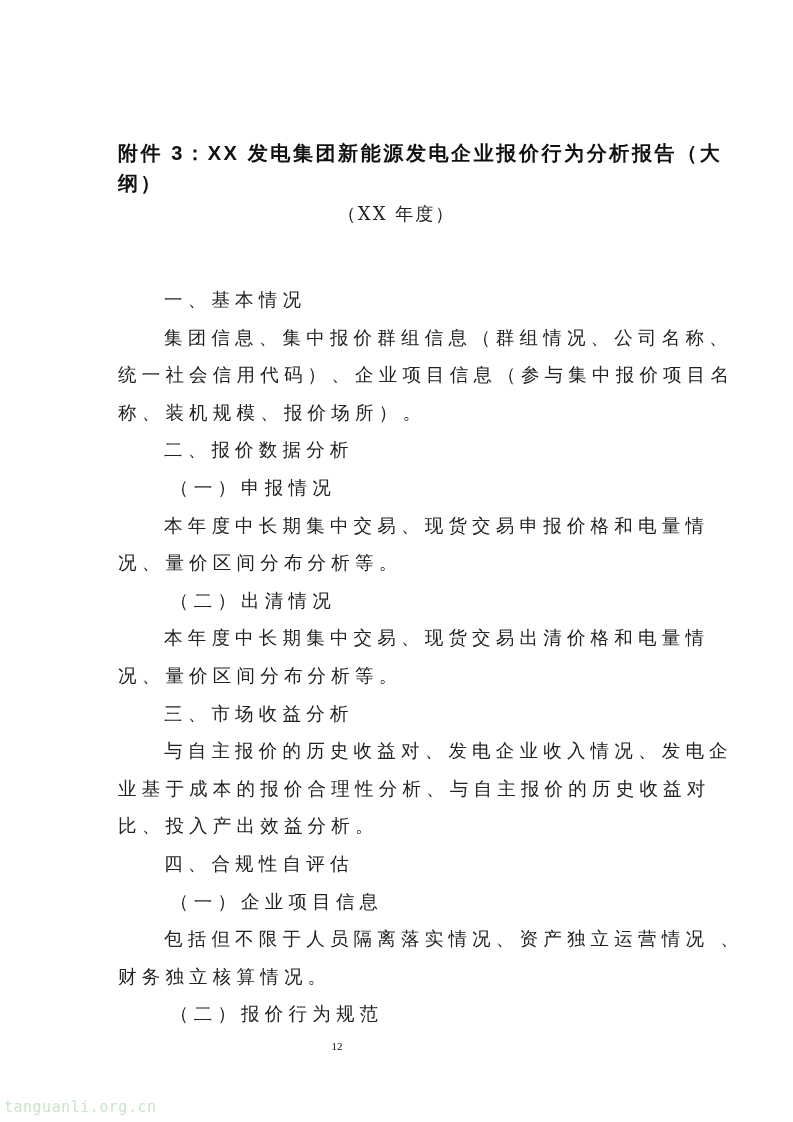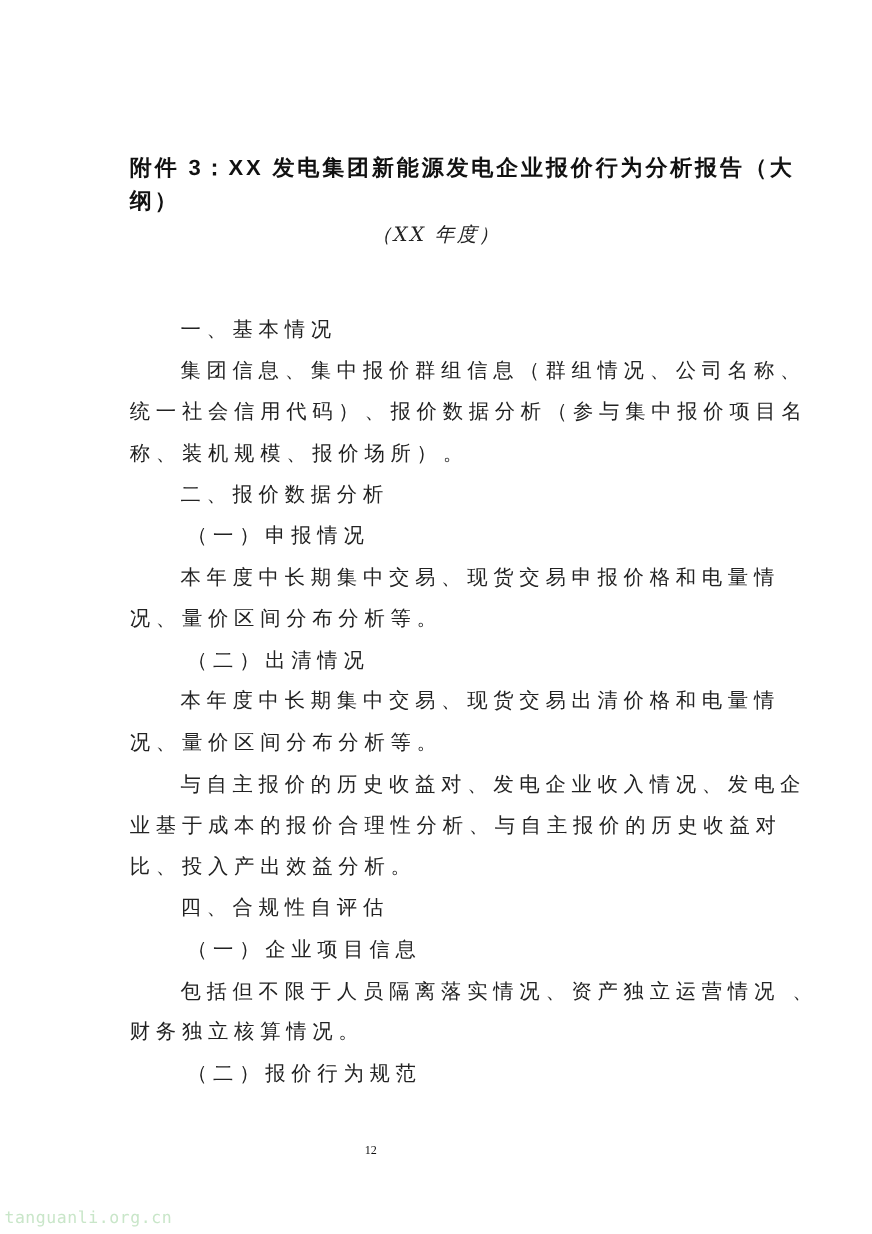--- a/index.html
+++ b/index.html
@@ -37,21 +37,20 @@
       position: absolute;
       left: 0;
       width: 793px;
       top: 200px;
       text-align: center;
       font-size: 18px;
       line-height: 28px;
       letter-spacing: 2px;
       color: #222;
       padding-left: 0px;
-      font-style: italic;
     }
     .body {
       position: absolute;
       left: 118px;
       top: 281px;
       width: 560px;
       font-size: 18.5px;
       line-height: 37.6px;
       letter-spacing: 5.2px;
       color: #222;
@@ -92,31 +91,32 @@
     <span class="line" style="height:30px">附件 3：XX 发电集团新能源发电企业报价行为分析报告（大</span>
     <span class="line" style="height:30px">纲）</span>
   </div>
 
   <div class="subtitle">（XX 年度）</div>
 
   <div class="body">
 
     <span class="line indent">一、基本情况</span>
     <span class="line indent">集团信息、集中报价群组信息（群组情况、公司名称、</span>
-    <span class="line">统一社会信用代码）、报价数据分析（参与集中报价项目名</span>
+    <span class="line">统一社会信用代码）、企业项目信息（参与集中报价项目名</span>
     <span class="line">称、装机规模、报价场所）。</span>
 
     <span class="line indent">二、报价数据分析</span>
     <span class="line sub-indent">（一）申报情况</span>
     <span class="line indent">本年度中长期集中交易、现货交易申报价格和电量情</span>
     <span class="line">况、量价区间分布分析等。</span>
     <span class="line sub-indent">（二）出清情况</span>
     <span class="line indent">本年度中长期集中交易、现货交易出清价格和电量情</span>
     <span class="line">况、量价区间分布分析等。</span>
 
+    <span class="line indent">三、市场收益分析</span>
     <span class="line indent">与自主报价的历史收益对、发电企业收入情况、发电企</span>
     <span class="line">业基于成本的报价合理性分析、与自主报价的历史收益对</span>
     <span class="line">比、投入产出效益分析。</span>
 
     <span class="line indent">四、合规性自评估</span>
     <span class="line sub-indent">（一）企业项目信息</span>
     <span class="line indent">包括但不限于人员隔离落实情况、资产独立运营情况 、</span>
     <span class="line">财务独立核算情况。</span>
     <span class="line sub-indent">（二）报价行为规范</span>
   </div>

